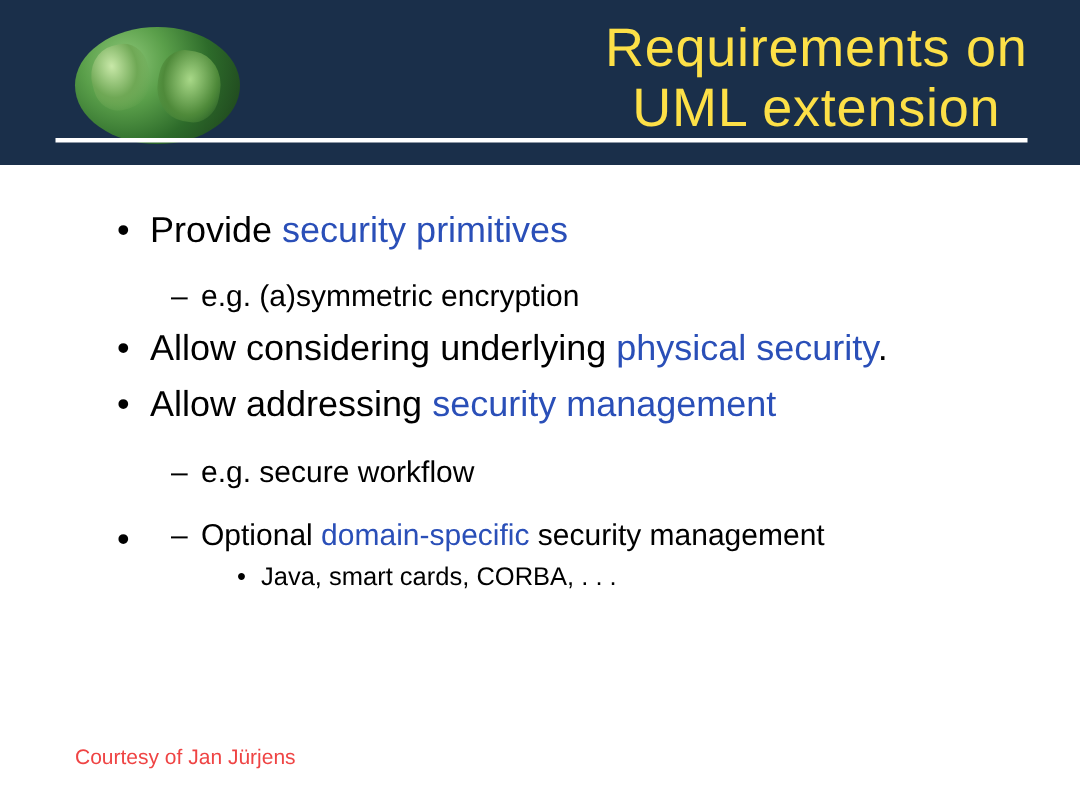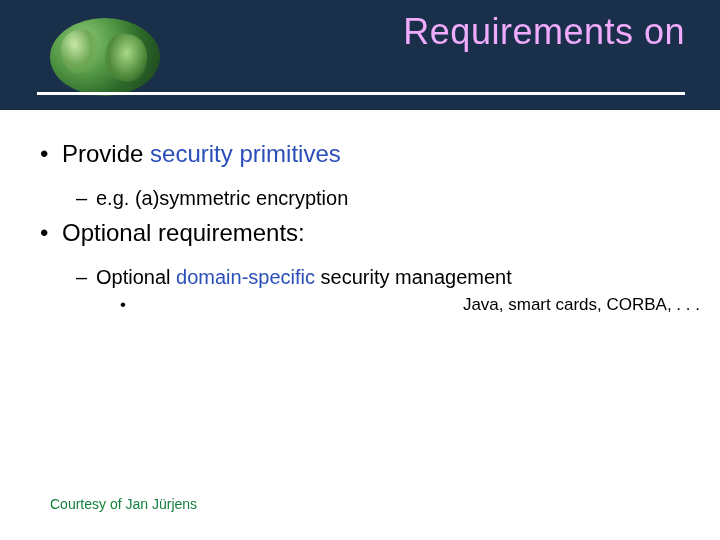--- a/index.html
+++ b/index.html
@@ -47,36 +47,36 @@
     height: 60%;
     background: radial-gradient(ellipse at 50% 40%, #a8d888 0%, #4f8a3a 60%, transparent 90%);
     border-radius: 40% 50% 40% 50%;
     transform: rotate(10deg);
   }
   .title {
     position: absolute;
     right: 35px;
     top: 12px;
     text-align: center;
-    color: #f0abfc;
+    color: #fde047;
     font-family: Impact, "Arial Black", sans-serif;
     font-size: 36px;
     line-height: 1.1;
     letter-spacing: 0.5px;
   }
   .title-underline {
     position: absolute;
     right: 35px;
     top: 92px;
     width: 648px;
     height: 3px;
     background: #fff;
   }
   .content {
-    padding: 28px 20px 0 34px;
+    padding: 28px 20px 0 72px;
     font-size: 24px;
     color: #000;
     line-height: 1.3;
   }
   ul.bullets { list-style: none; }
   ul.bullets > li { margin-bottom: 6px; position: relative; padding-left: 28px; }
   ul.bullets > li::before {
     content: "•";
     position: absolute;
     left: 6px;
@@ -89,67 +89,76 @@
     padding-left: 34px;
     position: relative;
     margin-bottom: 4px;
   }
   ul.dashes > li::before {
     content: "–";
     position: absolute;
     left: 14px;
     top: 0;
   }
-  ul.dots { list-style: none; margin-top: 4px; text-align: right; }
+  ul.dots { list-style: none; margin-top: 4px; }
   ul.dots > li {
     font-size: 17px;
     padding-left: 40px;
     position: relative;
     margin-bottom: 4px;
   }
   ul.dots > li::before {
     content: "•";
     position: absolute;
     left: 24px;
     top: 0;
   }
   .link { color: #2a4fb8; }
   .footer {
     position: absolute;
     left: 50px;
     bottom: 28px;
     font-size: 14px;
-    color: #15803d;
+    color: #ef4444;
   }
 </style>
 </head>
 <body>
 
 <div class="header">
   <div class="logo"></div>
   <div class="title">
     <span>Requirements on</span><br>
+    <span>UML extension</span>
   </div>
   <div class="title-underline"></div>
 </div>
 
 <div class="content">
   <ul class="bullets">
 
     <li>
       <span>Provide </span><span class="link">security primitives</span>
       <ul class="dashes">
         <li>e.g. (a)symmetric encryption</li>
       </ul>
     </li>
 
-
+    <li>
+      <span>Allow considering underlying </span><span class="link">physical security</span><span>.</span>
+    </li>
 
     <li>
-      <span>Optional requirements:</span>
+      <span>Allow addressing </span><span class="link">security management</span>
+      <ul class="dashes">
+        <li>e.g. secure workflow</li>
+      </ul>
+    </li>
+
+    <li>
       <ul class="dashes">
         <li>
           <span>Optional </span><span class="link">domain-specific</span><span> security management</span>
           <ul class="dots">
             <li>Java, smart cards, CORBA, . . .</li>
           </ul>
         </li>
       </ul>
     </li>
 

